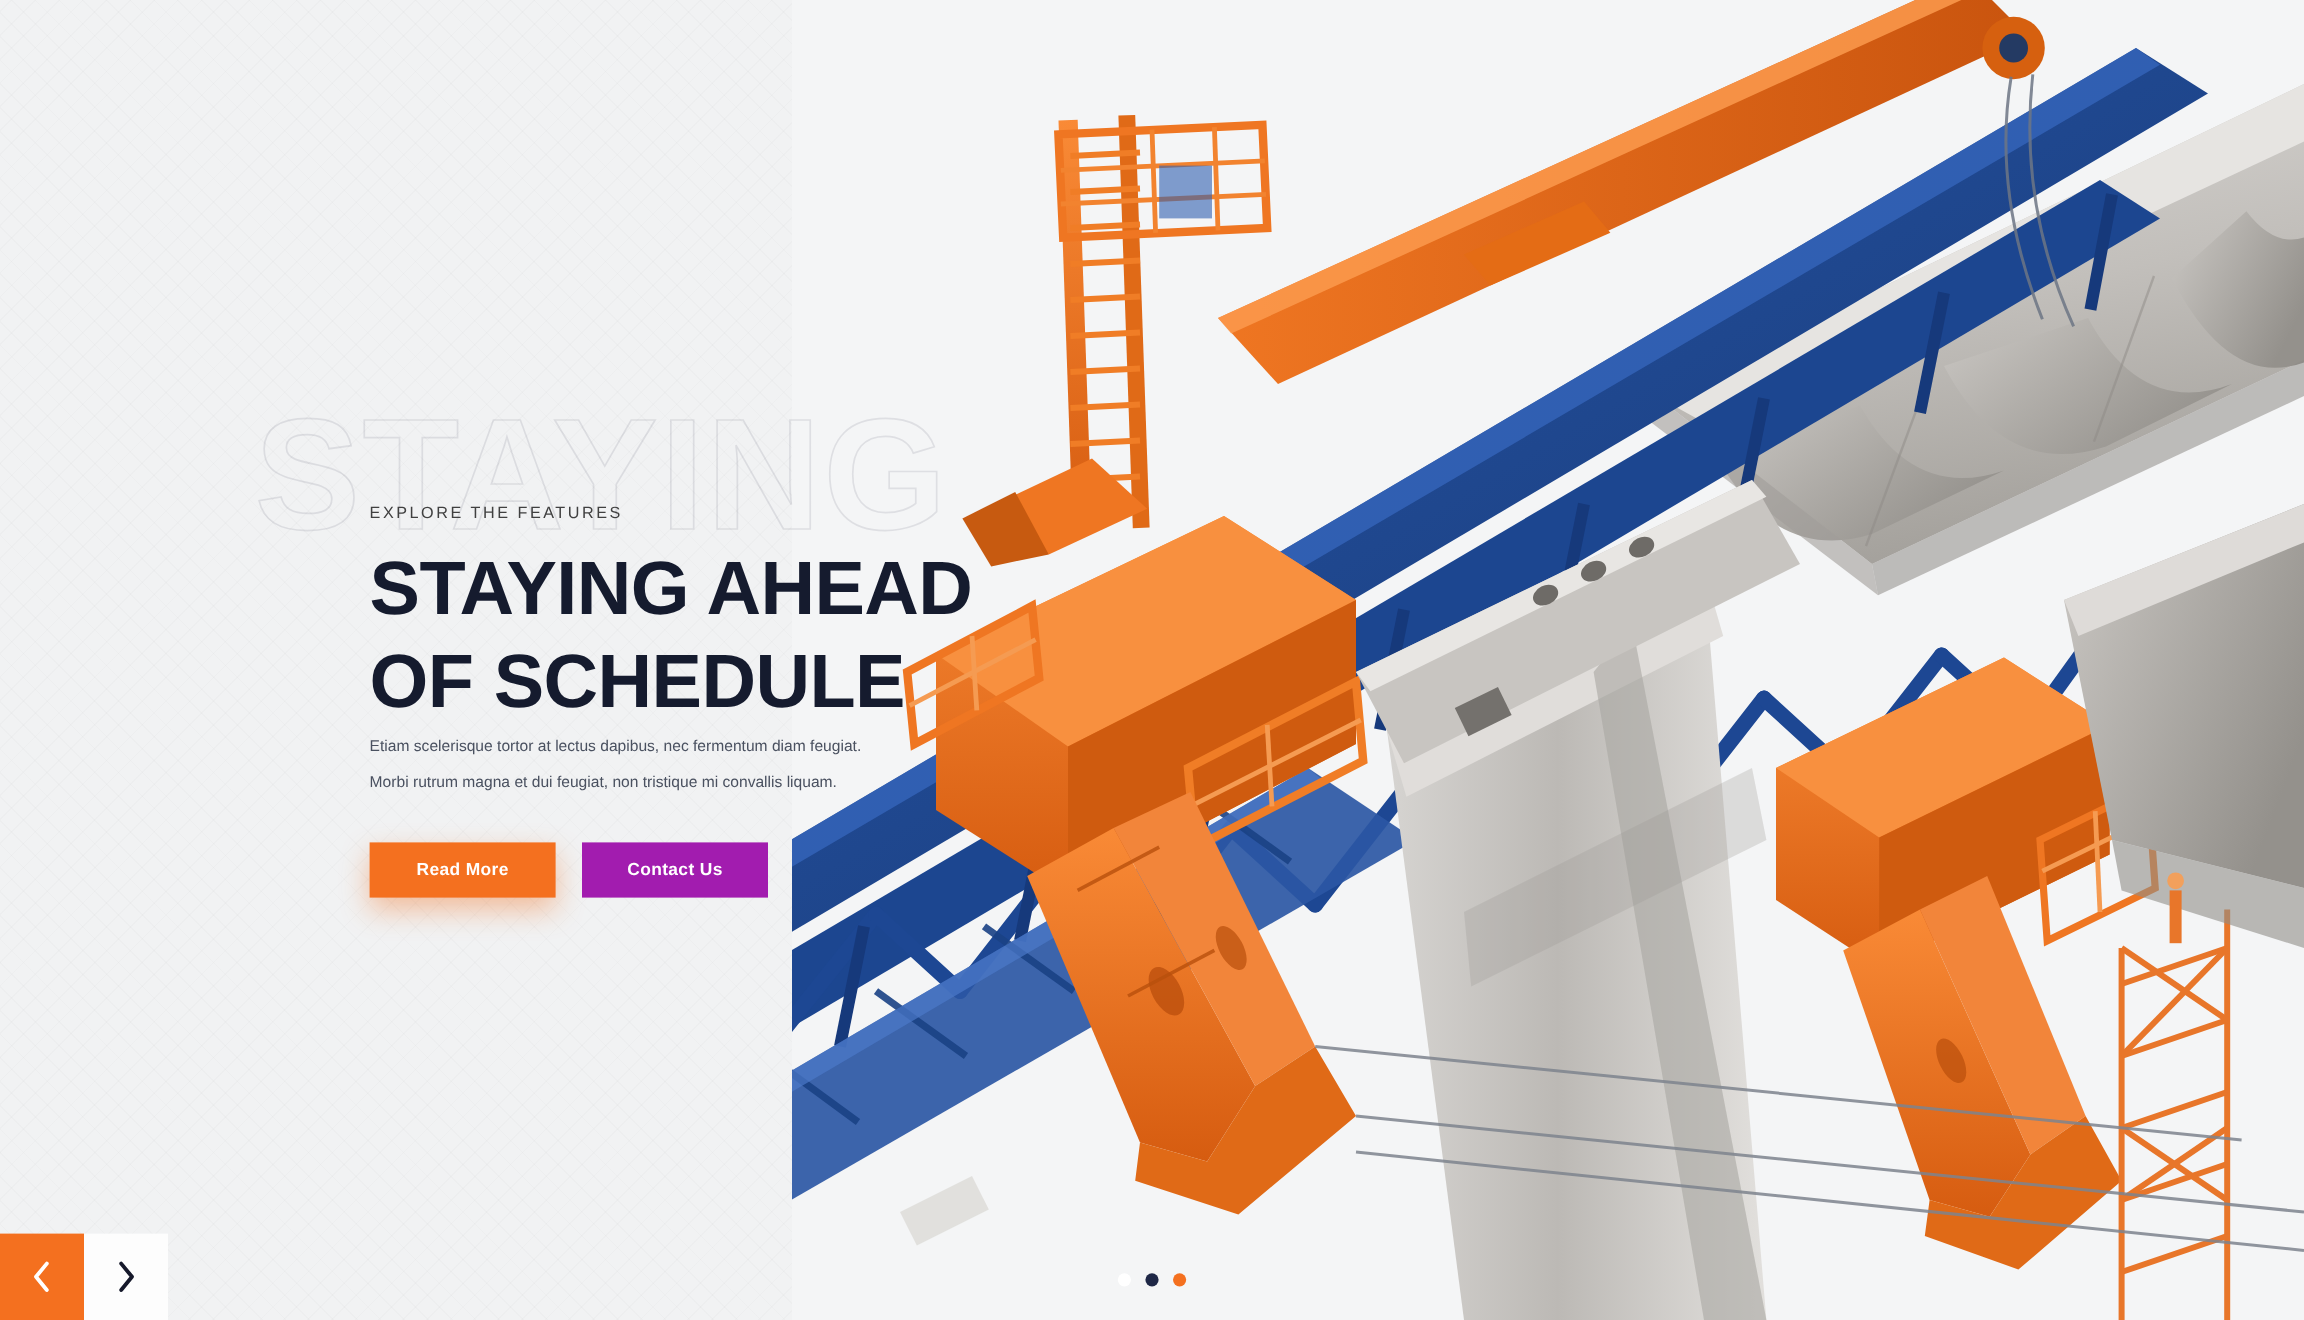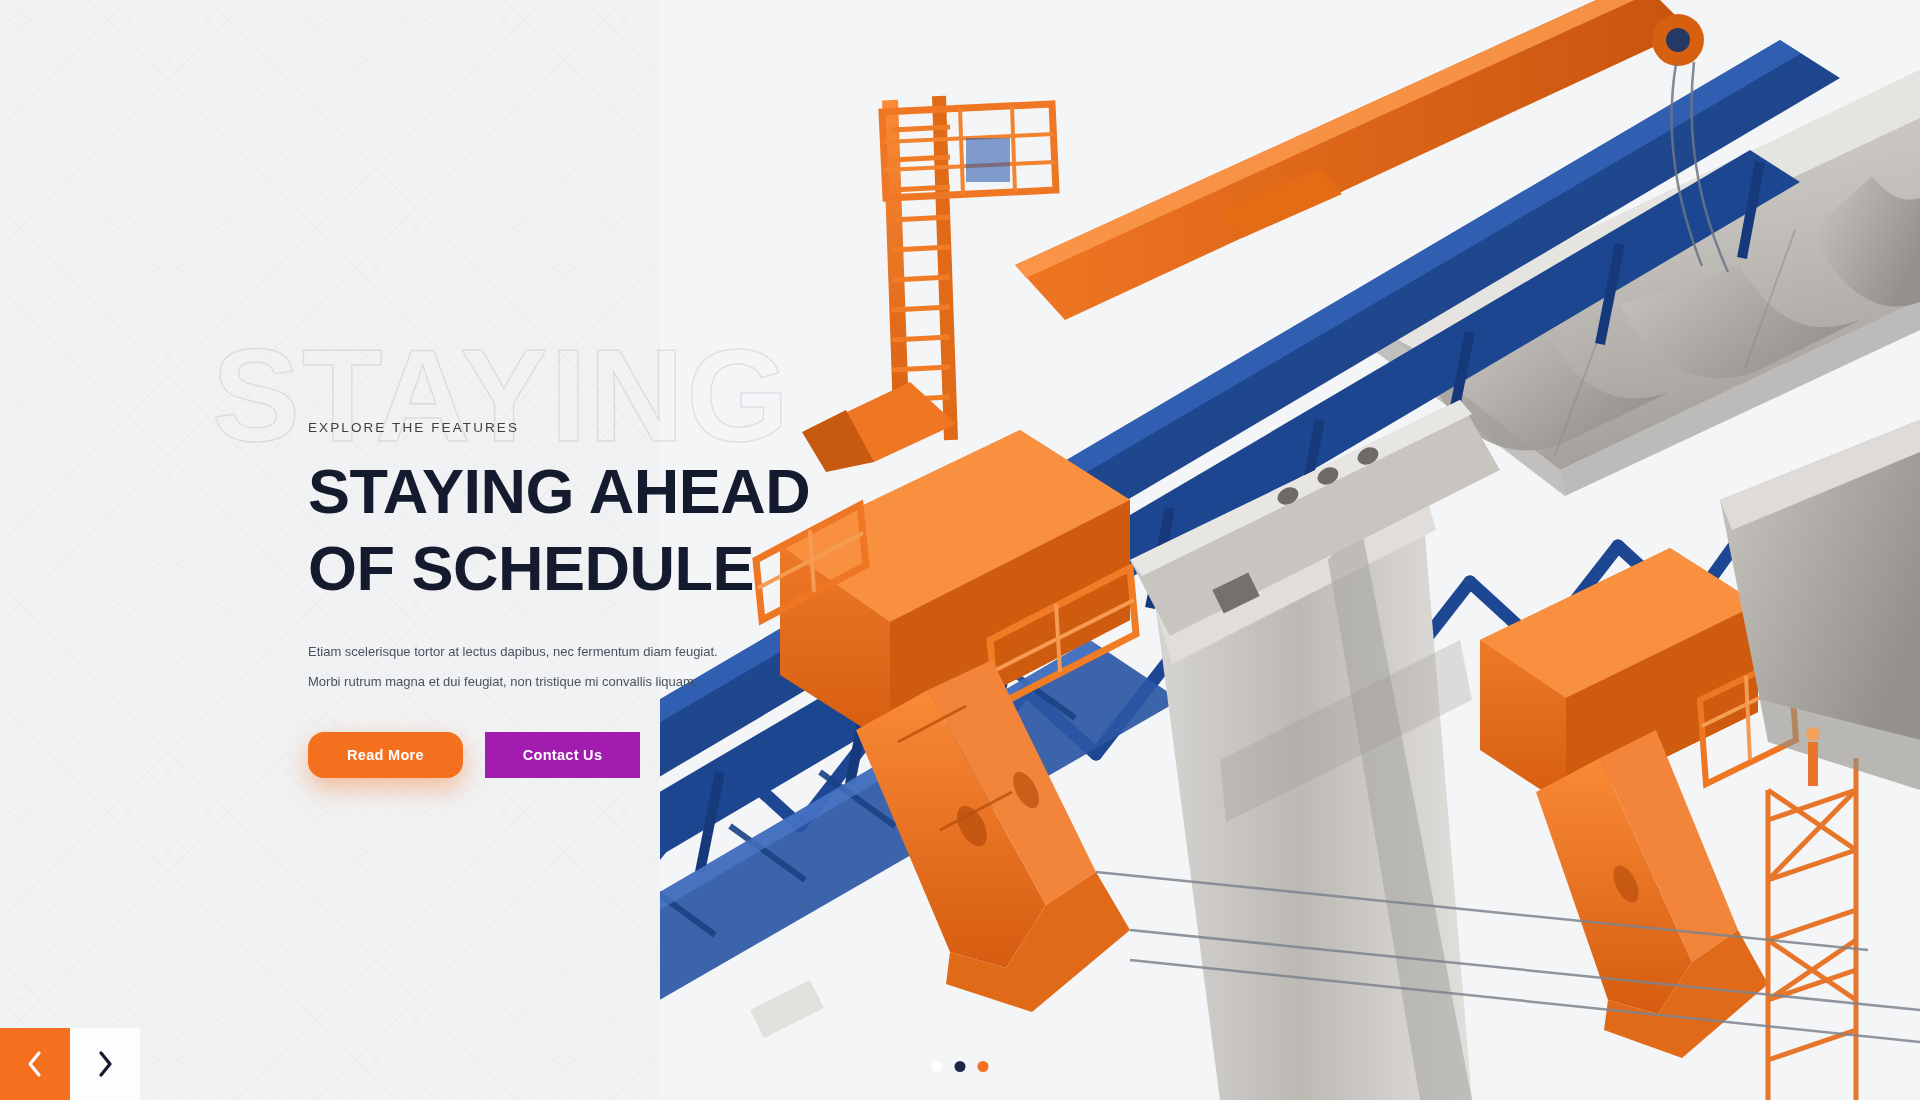--- a/index.html
+++ b/index.html
@@ -70,21 +70,20 @@
     color:#404040;
     margin-bottom:18px;
   }
 
   .headline {
     font-size:63px;
     line-height:77px;
     font-weight:700;
     letter-spacing:-0.5px;
     color:#151b2e;
-    margin-bottom:30px;
     white-space:pre-line;
   }
 
   .lead {
     font-size:13px;
     line-height:30px;
     color:#4a5160;
     margin-bottom:35px;
     white-space:pre-line;
     max-width:600px;
@@ -103,21 +102,20 @@
     letter-spacing:0.3px;
     color:#ffffff;
     border:none;
     cursor:pointer;
     font-family:"Liberation Sans", sans-serif;
   }
   .btn-primary {
     background:#f4701f;
     min-width:155px;
     box-shadow:0 10px 24px rgba(244,112,31,0.42);
-    border-radius:16px;
   }
   .btn-secondary {
     background:#a21caf;
     min-width:155px;
   }
 
   
   .nav-arrows {
     position:absolute;
     left:0; bottom:0;

